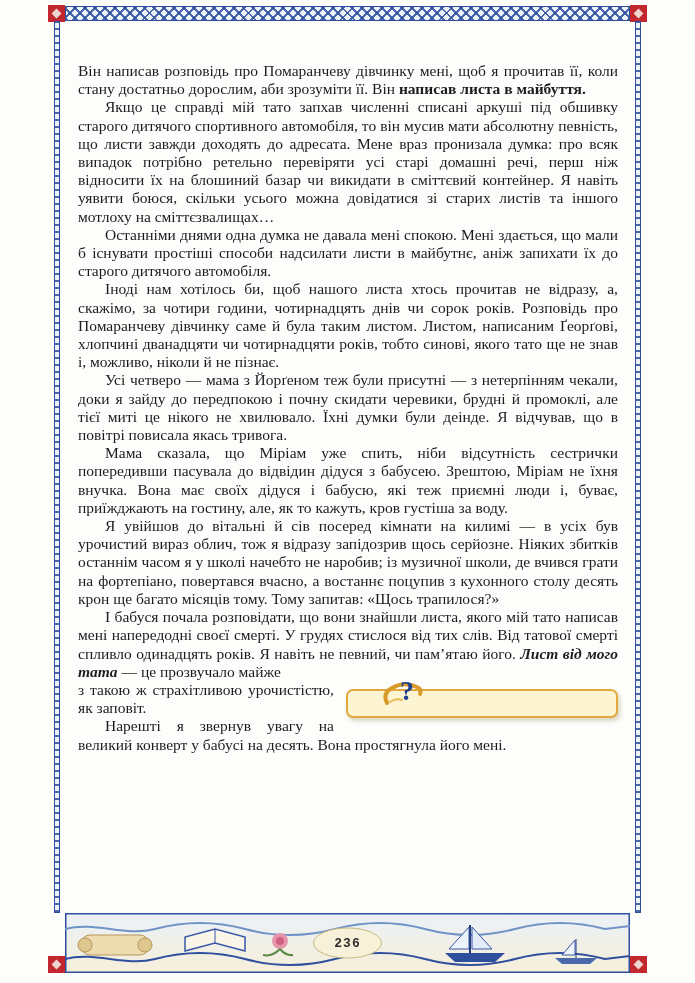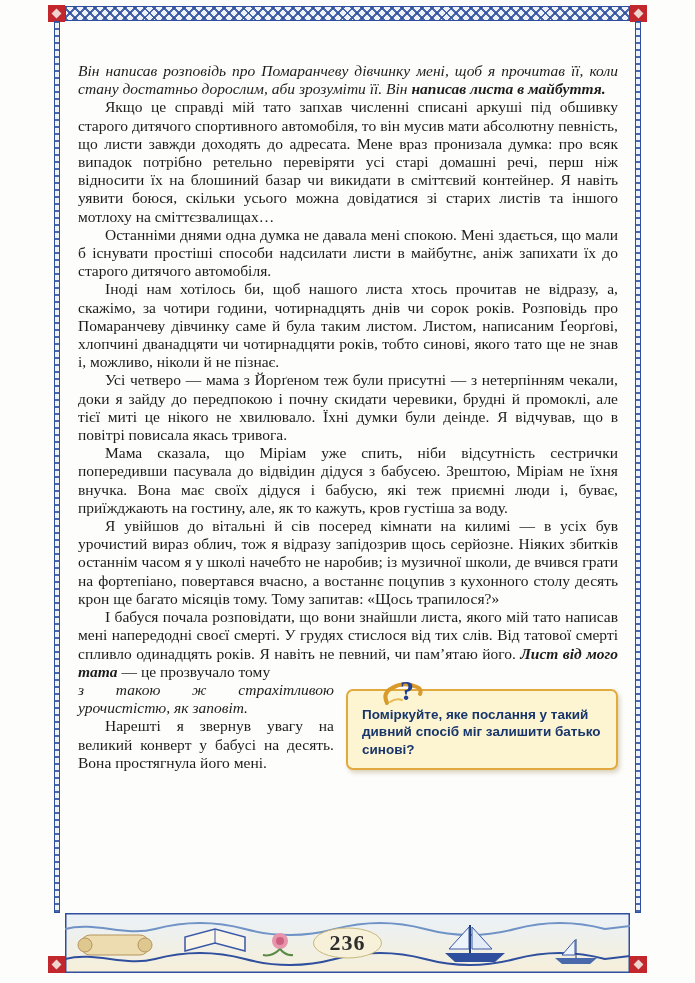--- a/index.html
+++ b/index.html
@@ -36,21 +36,21 @@
   .frame-left  { left: 54px; }
   .frame-right { left: 635px; }
 
   
   .text-block {
     position: absolute; left: 78px; top: 62px; width: 540px;
     font-size: 15.5px; line-height: 18.2px; color: var(--text-color, #1c1c1c);
     text-align: justify;
   }
   .para { margin: 0; text-indent: 27px; }
-  .para.no-indent { text-indent: 0; font-style: italic; }
+  .para.no-indent { text-indent: 0; }
   .seg-bold { font-weight: 700; }
   .seg-bolditalic { font-weight: 700; font-style: italic; }
 
   
   .callout {
     float: right; width: 272px; margin: 8px 0 2px 12px;
     background: var(--callout-bg, #fdf5d2);
     border: 2px solid var(--callout-border, #e2a93f);
     border-radius: 7px; position: relative;
     padding: 15px 12px 10px 14px;
@@ -62,21 +62,21 @@
     font-size: 13.5px; line-height: 17.5px; font-weight: bold;
     color: var(--callout-text-color, #17356b);
     text-align: left; text-indent: 0;
   }
 
   
   .bottom-band { position: absolute; left: 65px; right: 65px; top: 913px; height: 60px; }
   .bottom-band svg { display: block; width: 100%; height: 100%; }
   .page-number {
     position: absolute; left: 50%; top: 50%; transform: translate(-50%, -50%);
-    font-family: Liberation Serif, serif; font-weight: bold; font-size: 22px;
+    font-family: Liberation Mono, monospace; font-weight: bold; font-size: 13px;
     color: #2e2e2e; letter-spacing: 1px;
   }
 </style>
 </head>
 <body>
 
 <div class="page">
 
   <div class="corner tl">
       <span class="dot"></span>
@@ -96,32 +96,31 @@
 
   <main class="text-block">
     <div id="paras-before">
         <p class="para no-indent"><span>Він написав розповідь про Помаранчеву дівчинку мені, щоб я прочитав її, коли стану достатньо дорослим, аби зрозуміти її. Він </span><span class="seg-bold">написав листа в майбуття.</span></p>
         <p class="para"><span>Якщо це справді мій тато запхав численні списані аркуші під обшивку старого дитячого спортивного автомобіля, то він мусив мати абсолютну певність, що листи завжди доходять до адресата. Мене враз пронизала думка: про всяк випадок потрібно ретельно перевіряти усі старі домашні речі, перш ніж відносити їх на блошиний базар чи викидати в сміттєвий контейнер. Я навіть уявити боюся, скільки усього можна довідатися зі старих листів та іншого мотлоху на сміттєзвалищах…</span></p>
         <p class="para"><span>Останніми днями одна думка не давала мені спокою. Мені здається, що мали б існувати простіші способи надсилати листи в майбутнє, аніж запихати їх до старого дитячого автомобіля.</span></p>
         <p class="para"><span>Іноді нам хотілось би, щоб нашого листа хтось прочитав не відразу, а, скажімо, за чотири години, чотирнадцять днів чи сорок років. Розповідь про Помаранчеву дівчинку саме й була таким листом. Листом, написаним Ґеорґові, хлопчині дванадцяти чи чотирнадцяти років, тобто синові, якого тато ще не знав і, можливо, ніколи й не пізнає.</span></p>
         <p class="para"><span>Усі четверо — мама з Йорґеном теж були присутні — з нетерпінням чекали, доки я зайду до передпокою і почну скидати черевики, брудні й промоклі, але тієї миті це нікого не хвилювало. Їхні думки були деінде. Я відчував, що в повітрі повисала якась тривога.</span></p>
         <p class="para"><span>Мама сказала, що Міріам уже спить, ніби відсутність сестрички попередивши пасувала до відвідин дідуся з бабусею. Зрештою, Міріам не їхня внучка. Вона має своїх дідуся і бабусю, які теж приємні люди і, буває, приїжджають на гостину, але, як то кажуть, кров густіша за воду.</span></p>
         <p class="para"><span>Я увійшов до вітальні й сів посеред кімнати на килимі — в усіх був урочистий вираз облич, тож я відразу запідозрив щось серйозне. Ніяких збитків останнім часом я у школі начебто не наробив; із музичної школи, де вчився грати на фортепіано, повертався вчасно, а востаннє поцупив з кухонного столу десять крон ще багато місяців тому. Тому запитав: «Щось трапилося?»</span></p>
-        <p class="para"><span>І бабуся почала розповідати, що вони знайшли листа, якого мій тато написав мені напередодні своєї смерті. У грудях стислося від тих слів. Від татової смерті спливло одинадцять років. Я навіть не певний, чи пам’ятаю його. </span><span class="seg-bolditalic">Лист від мого тата</span><span> — це прозвучало тому</span></p>
+        <p class="para"><span>І бабуся почала розповідати, що вони знайшли листа, якого мій тато написав мені напередодні своєї смерті. У грудях стислося від тих слів. Від татової смерті спливло одинадцять років. Я навіть не певний, чи пам’ятаю його. </span><span class="seg-bolditalic">Лист від мого тата</span><span> — це прозвучало майже</span></p>
       </div>
 
     <aside class="callout">
       <span class="callout-icon">
         <svg viewBox="0 0 44 36" width="44" height="36" aria-hidden="true">
           <path d="M5 30 Q0 20 10 15 Q22 8 35 14 Q40 16 38 21" fill="none" stroke="#d89a2b" stroke-width="4" stroke-linecap="round"></path>
           <path d="M8 29 Q14 25 20 27" fill="none" stroke="#e8b94f" stroke-width="2" stroke-linecap="round"></path>
           <text x="18" y="27" font-family="Liberation Serif, serif" font-size="28" font-weight="bold" fill="#1f3f8f">?</text>
         </svg>
       </span>
-      <p class="callout-text">Поміркуйте, яке послання у такий дивний спосіб міг залишити батько синові?</p>
     </aside>
 
     <div id="paras-after">
         <p class="para no-indent"><span>з такою ж страхітливою урочистістю, як заповіт.</span></p>
         <p class="para"><span>Нарешті я звернув увагу на великий конверт у бабусі на десять. Вона простягнула його мені.</span></p>
       </div>
   </main>
 
   <footer class="bottom-band">
     <svg viewBox="0 0 565 60" preserveAspectRatio="none">

